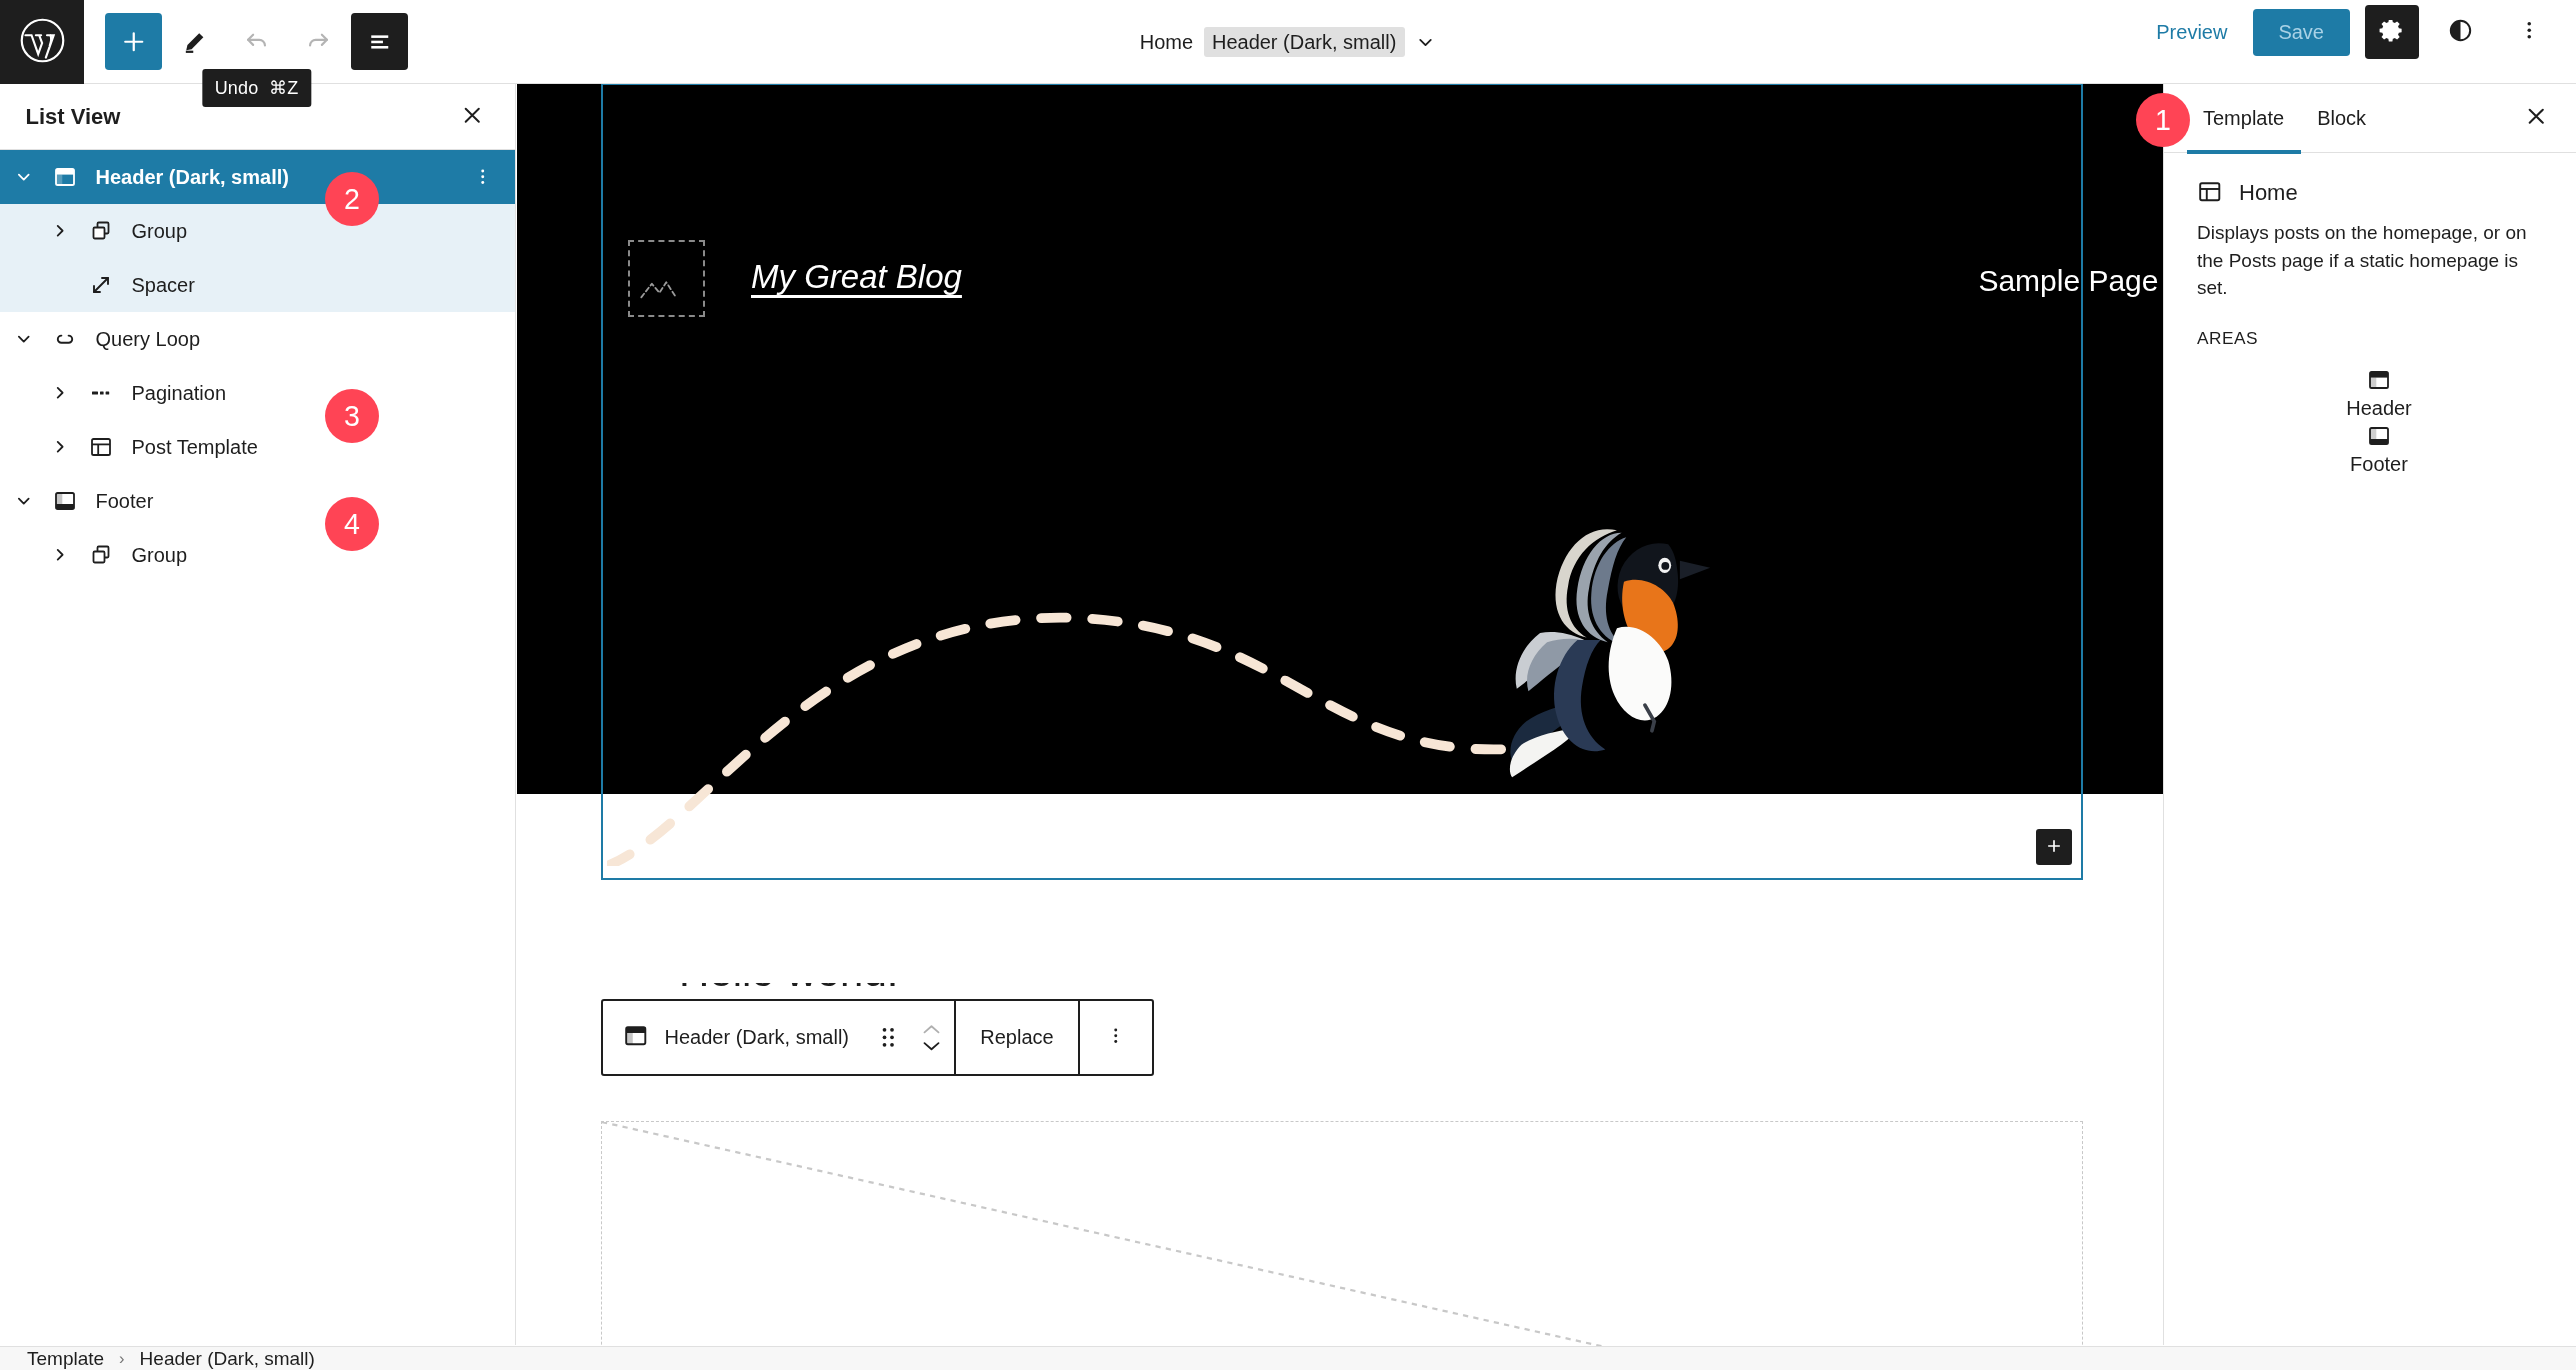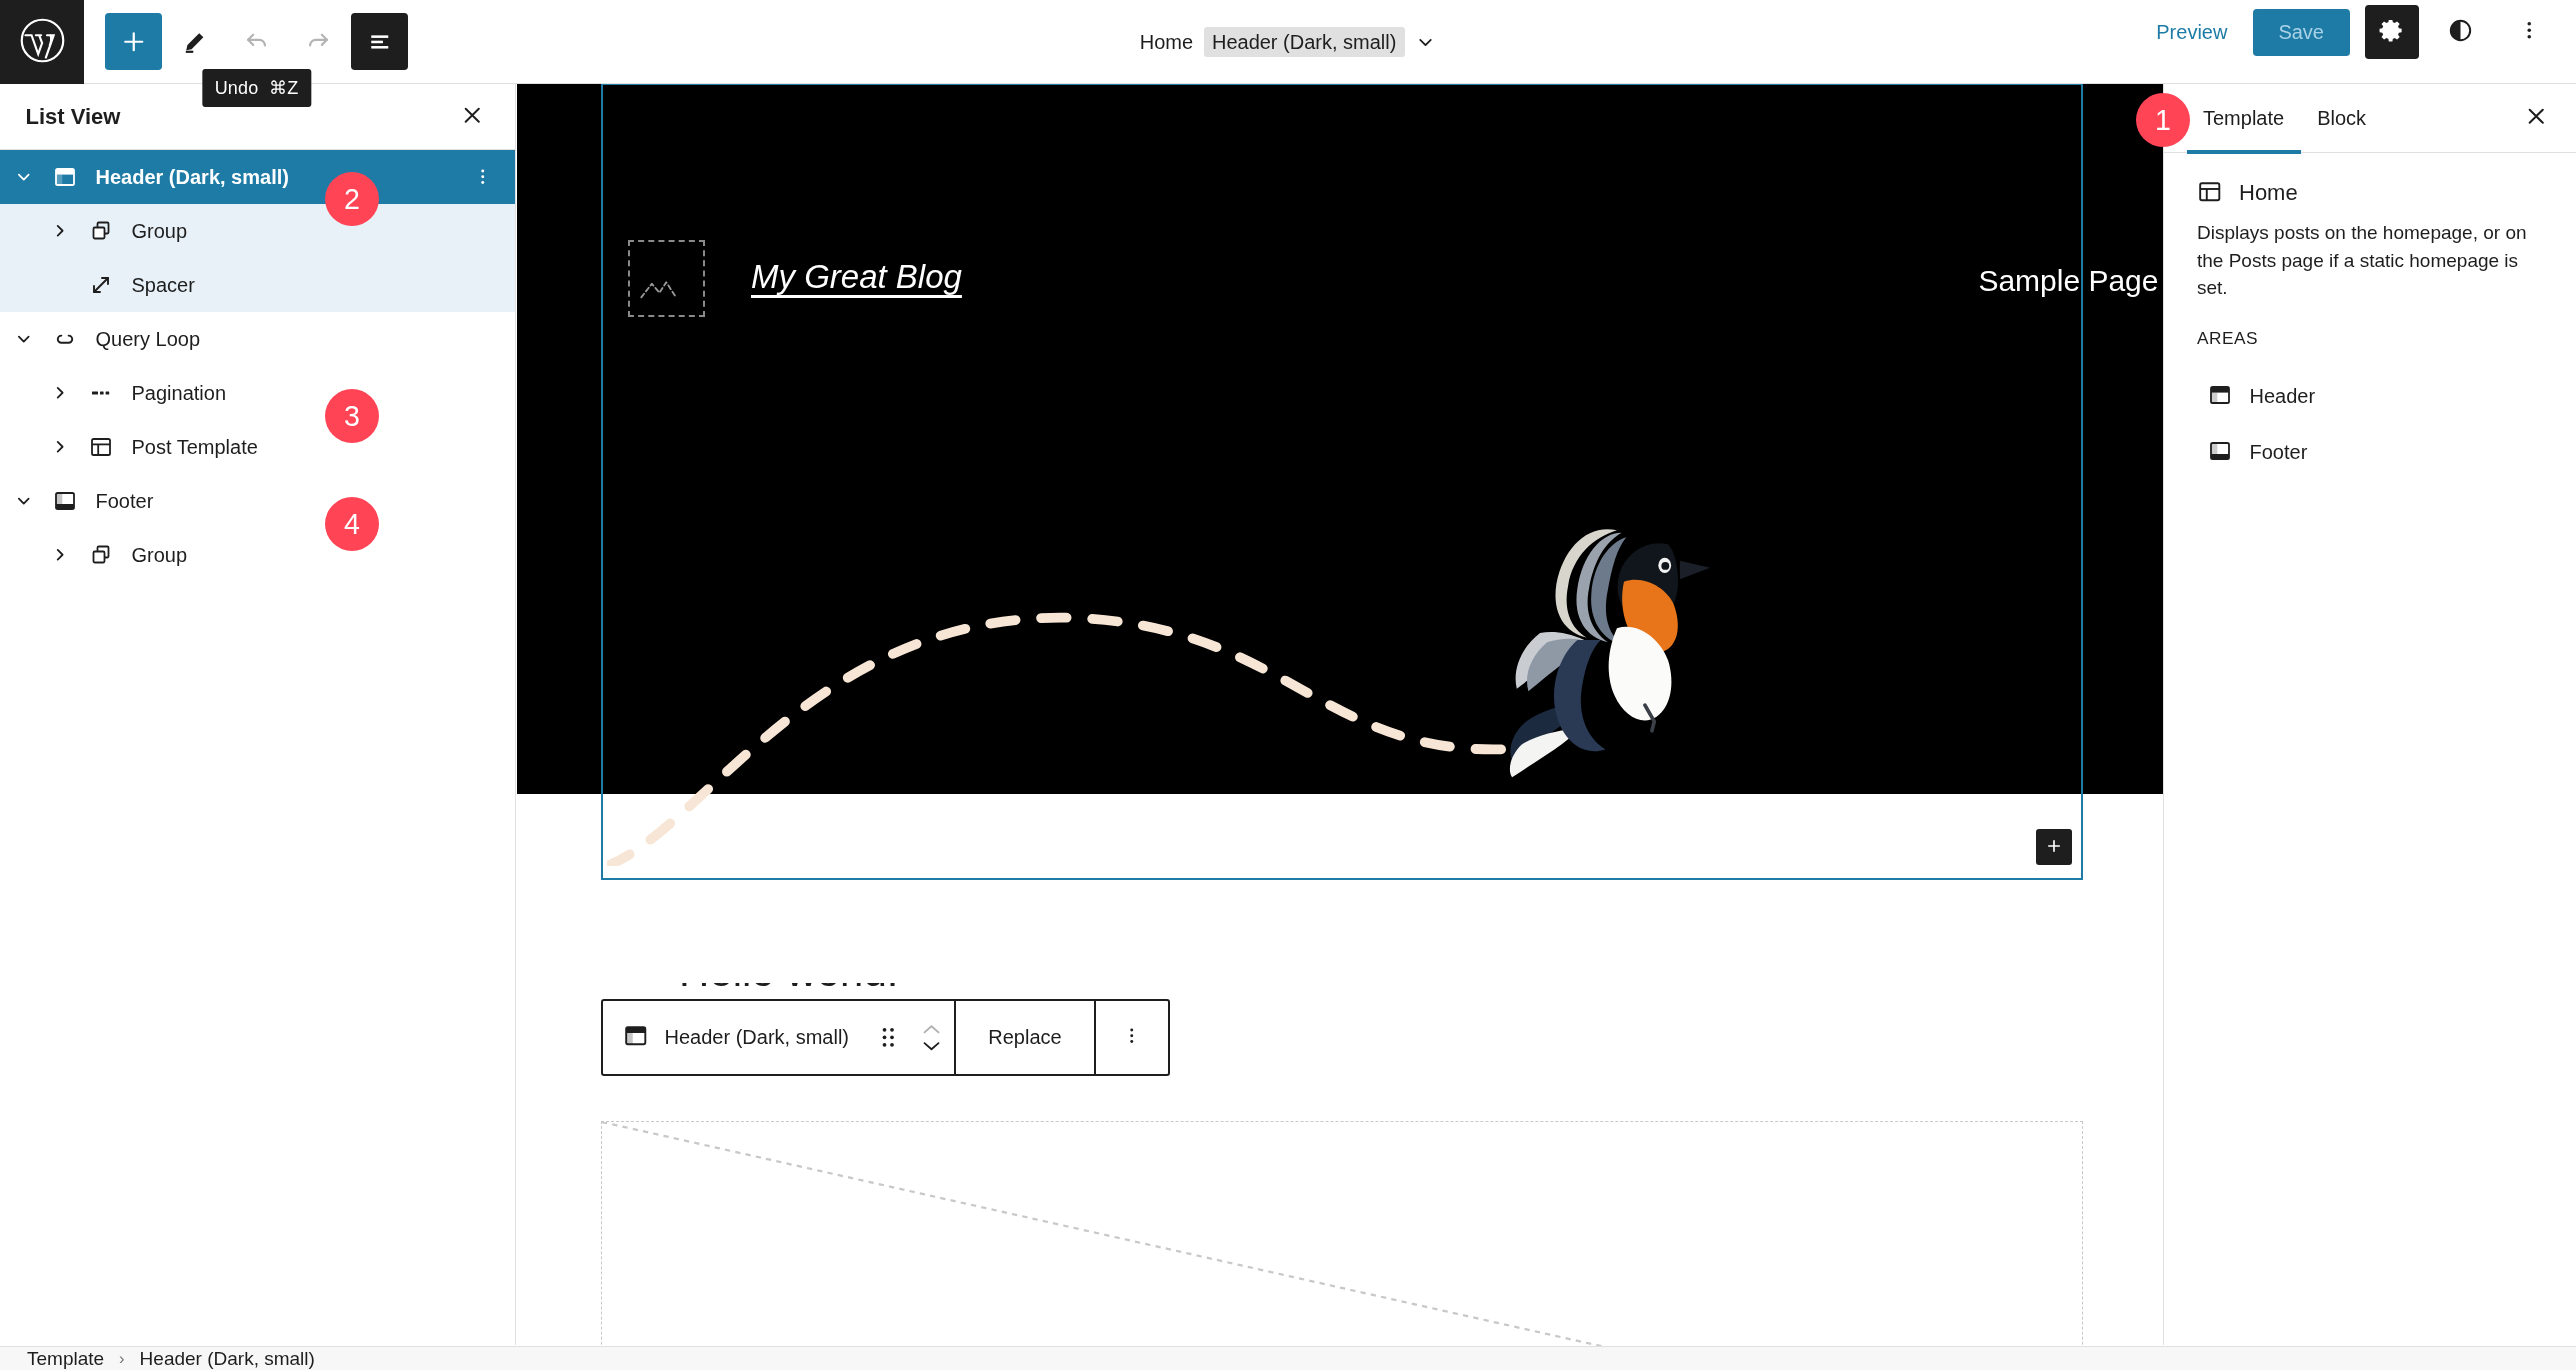--- a/index.html
+++ b/index.html
@@ -154,21 +154,21 @@
   .bt-seg { display: flex; align-items: center; }
   .bt-divider { width: 2.3px; background: #1e1e1e; }
   .bt-icon-lbl { display: flex; align-items: center; gap: 16.5px; padding: 0 18px 0 19.5px; cursor: pointer; }
   .bt-label { font-size: 20px; color: #1e1e1e; white-space: nowrap; }
   .bt-drag { width: 42px; display: flex; align-items: center; justify-content: center; cursor: grab; }
   .bt-arrows { width: 45px; display: flex; flex-direction: column; align-items: center;
     justify-content: center; gap: 3px; }
   .bt-arrow { cursor: pointer; display: flex; }
   .bt-arrow.disabled { opacity: .35; cursor: default; }
   .bt-text-btn {
-    padding: 0 32px; display: flex; align-items: center; font-size: 20px;
+    padding: 0 24px; display: flex; align-items: center; font-size: 20px;
     color: #1e1e1e; cursor: pointer; background: none; border: none; font-family: inherit;
   }
   .bt-more { width: 72px; display: flex; align-items: center; justify-content: center; cursor: pointer; }
 
   .hidden-title {
     position: absolute; top: 899px; left: 162px; width: 842px; height: 21px;
     overflow: hidden;
   }
   .hidden-title span { font-size: 42px; color: #1e1e1e; white-space: nowrap; display: block;
     position: relative; top: -35px; }
@@ -202,22 +202,22 @@
   }
   .st-body { padding: 25.5px 25.5px 0 33px; }
   .st-tmpl-row { display: flex; align-items: center; gap: 16.5px; margin-bottom: 12px; }
   .st-tmpl-name { font-size: 22px; color: #1e1e1e; }
   .st-desc { font-size: 19px; line-height: 1.45; color: #1e1e1e; max-width: 331px; }
   .st-areas-lbl {
     font-size: 17.3px; letter-spacing: 0.5px; color: #1e1e1e;
     margin-top: 26px; margin-bottom: 19.5px;
   }
   .st-area-row {
-    display: flex; align-items: center; gap: 18px; padding-left: 10.5px;
-    height: 56px; cursor: pointer;
+    display: flex; align-items: center; gap: 2px; padding-left: 10.5px;
+    height: 56px; cursor: pointer; flex-direction: column;
   }
   .st-area-name { font-size: 20px; color: #1e1e1e; }
 
   
   .breadcrumb {
     position: absolute; left: 0; bottom: 0; width: 2576px; height: 25.5px;
     background: #f7f7f7; border-top: 1.5px solid #e0e0e0;
     display: flex; align-items: center; padding-left: 27px; gap: 15px; z-index: 35;
   }
   .bc-item { font-size: 19px; color: #1e1e1e; cursor: pointer; }

